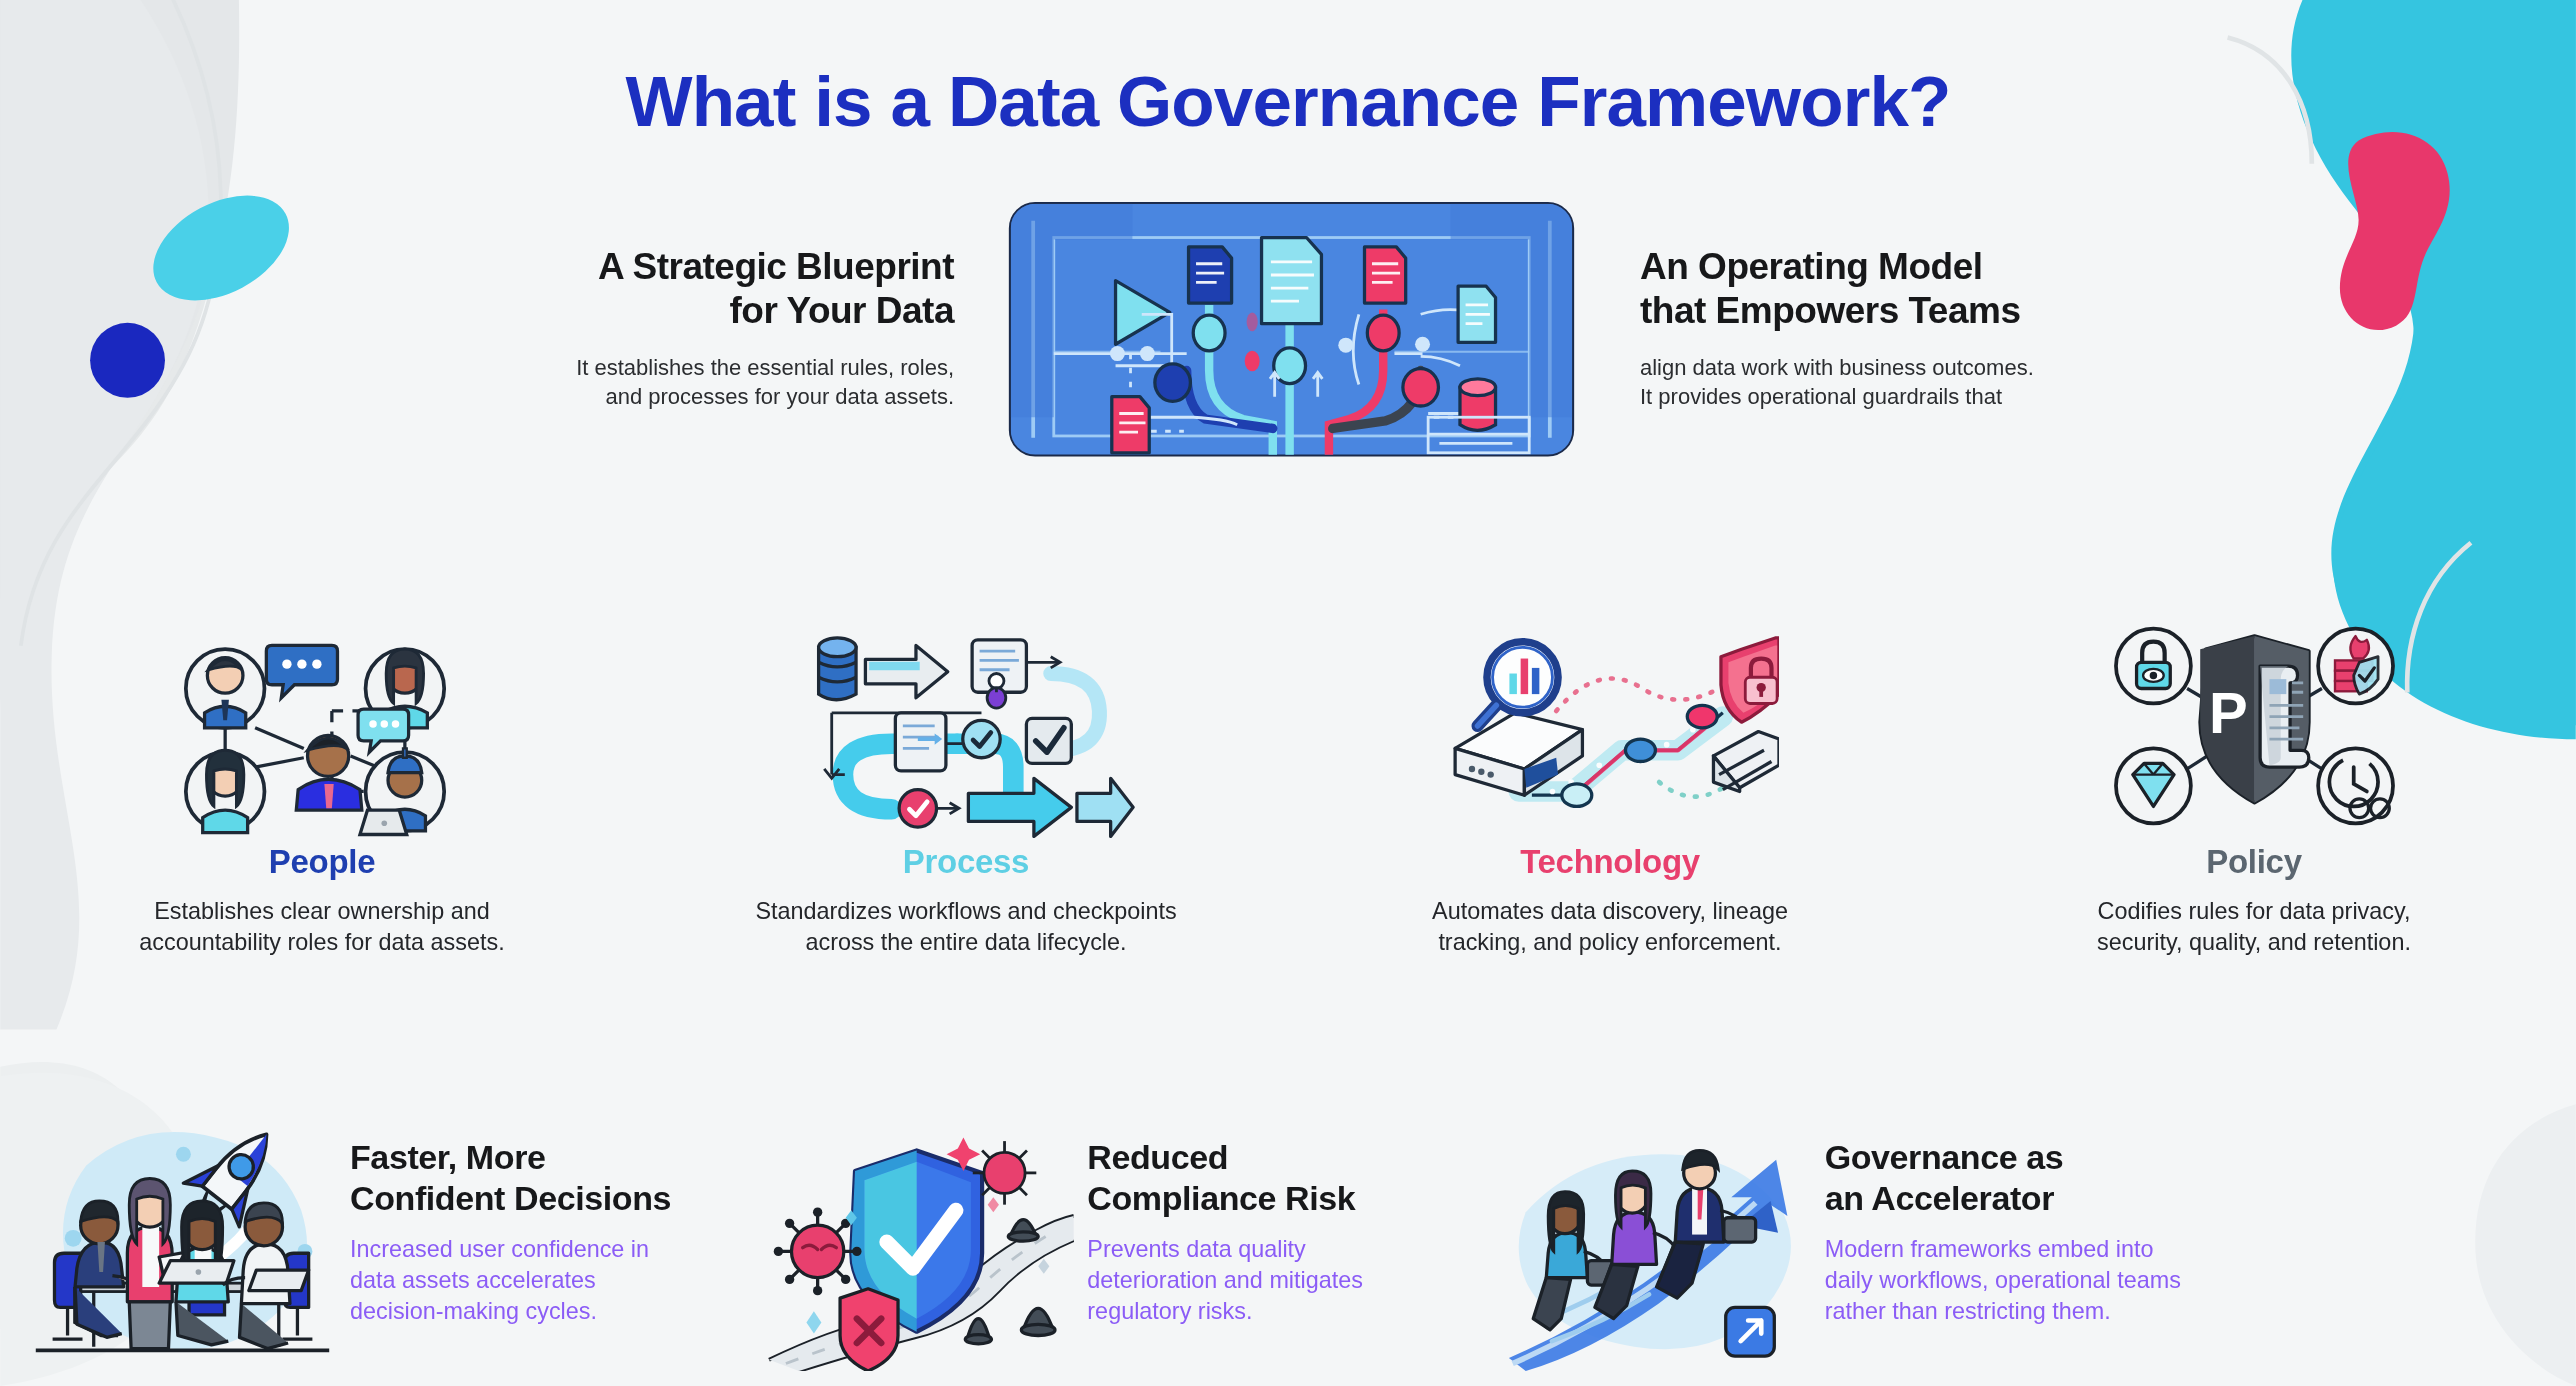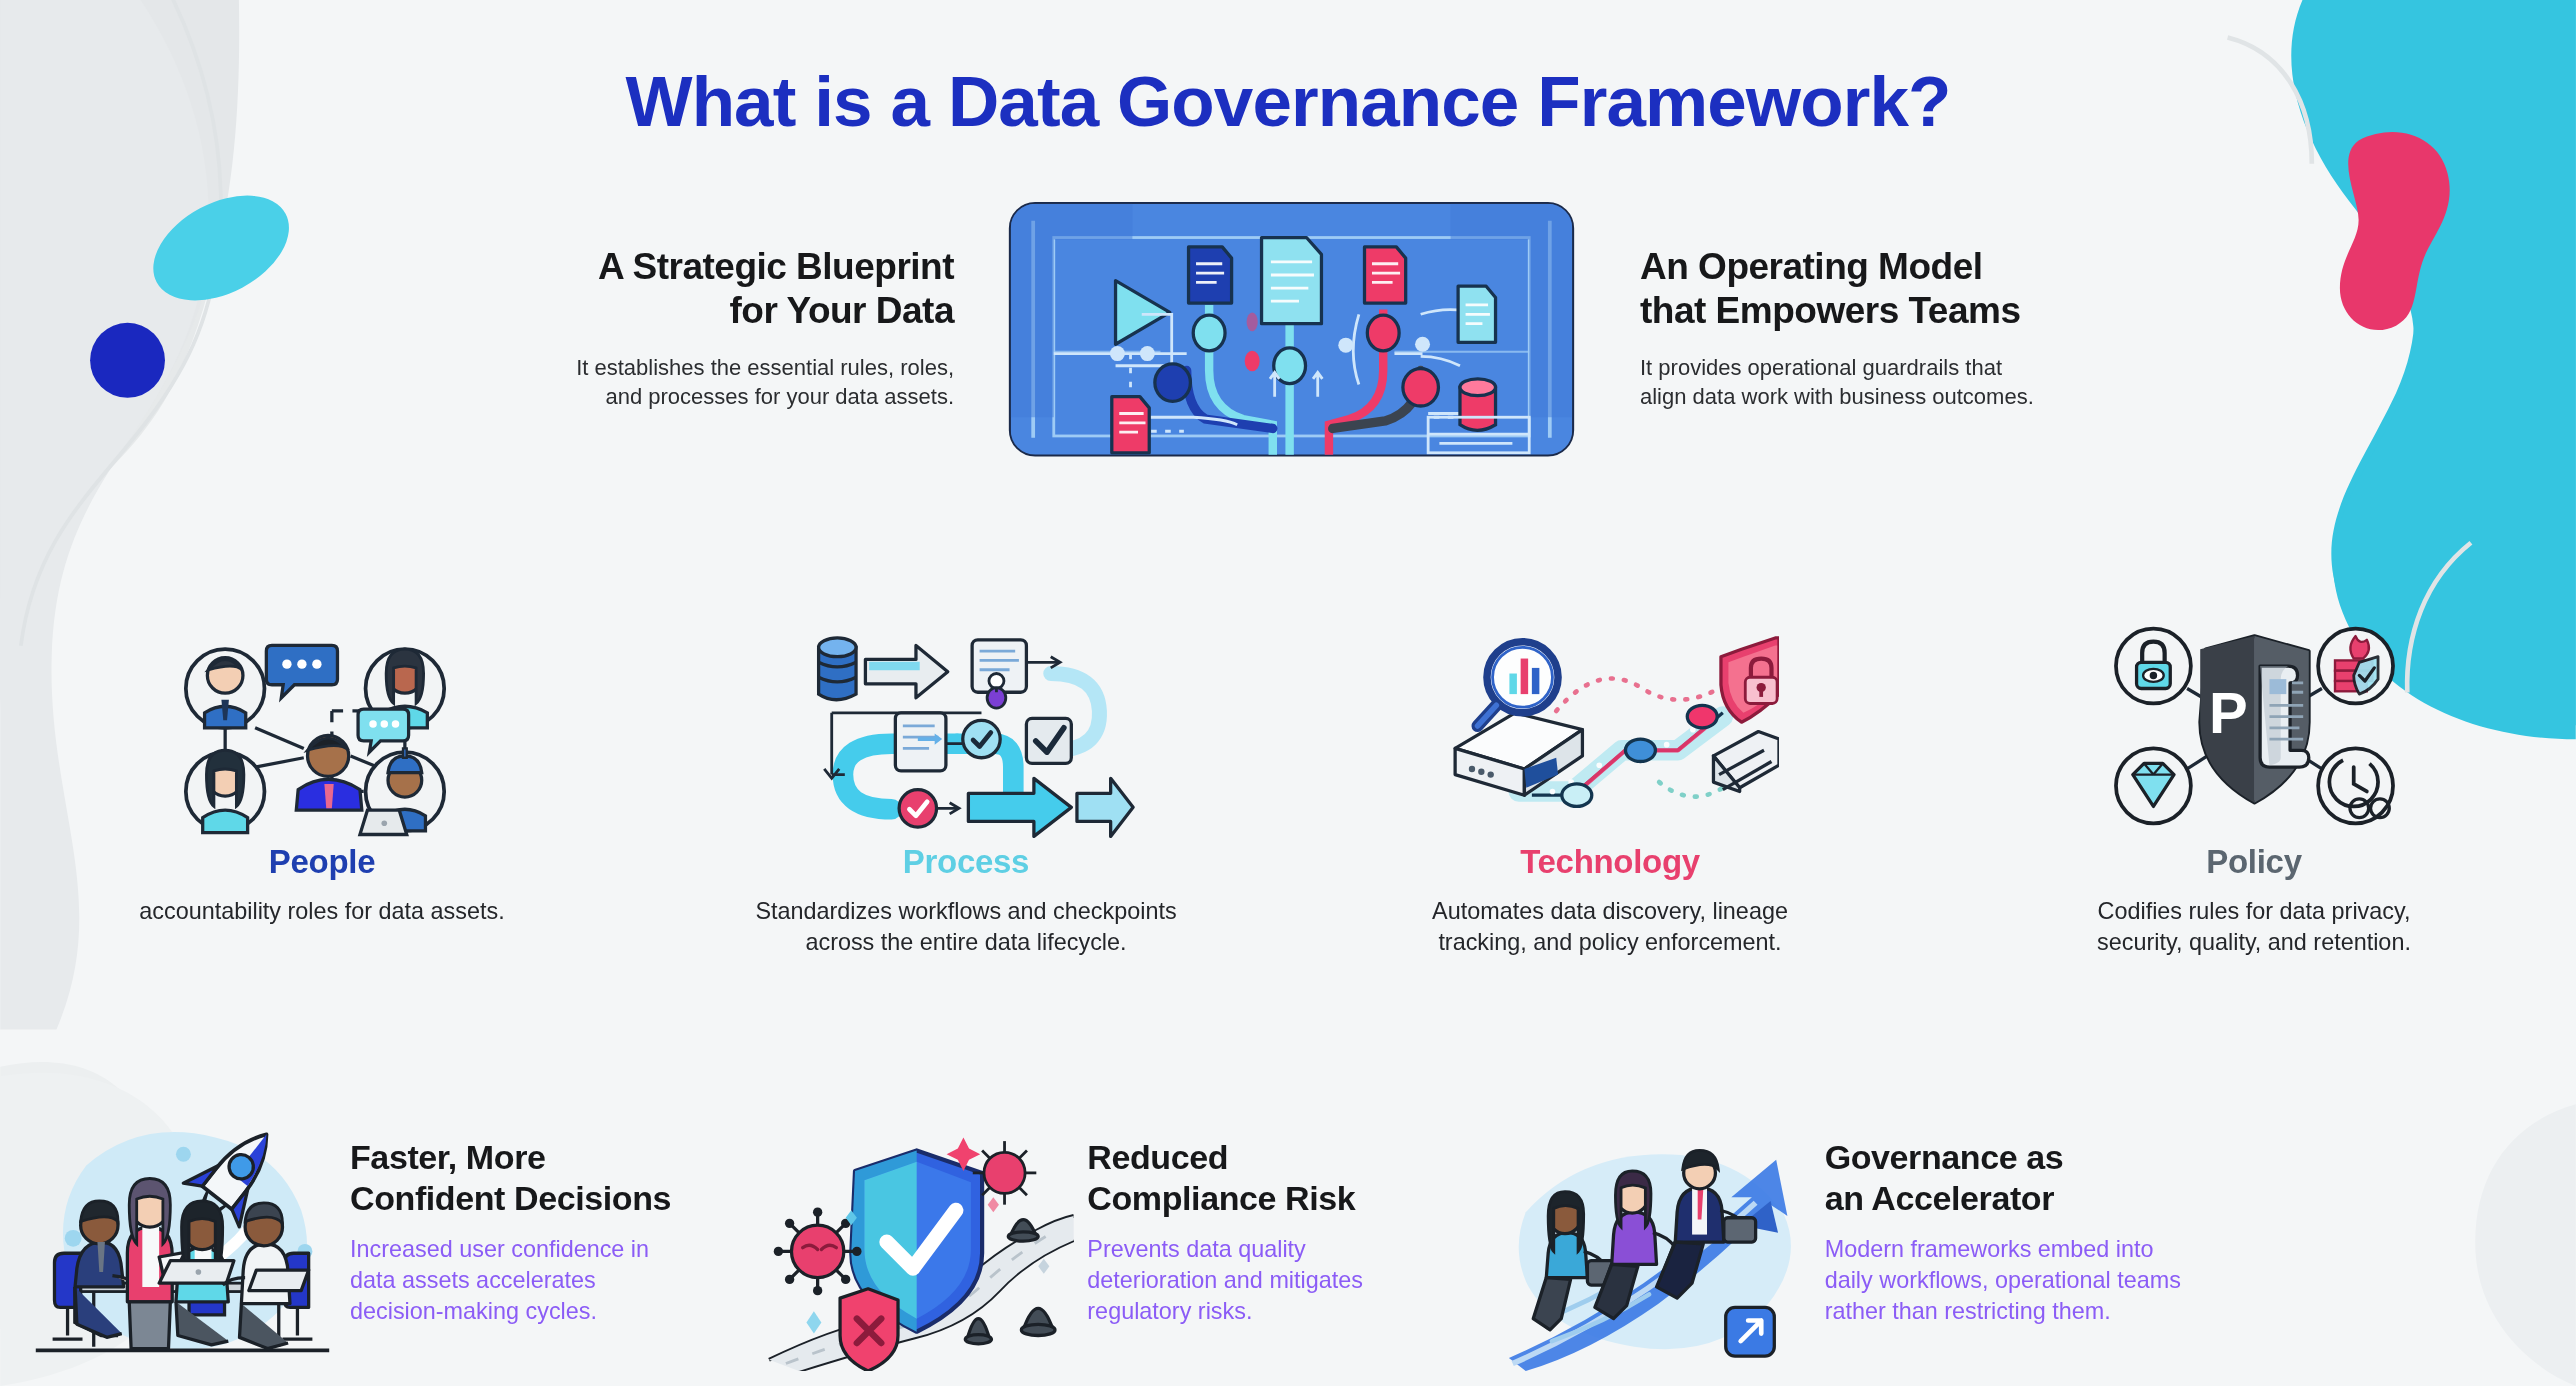--- a/index.html
+++ b/index.html
@@ -107,22 +107,22 @@
     <div>and processes for your data assets.</div>
   </div>
 </div>
 
 <div class="top-right">
   <div class="top-h">
     <div>An Operating Model</div>
     <div>that Empowers Teams</div>
   </div>
   <div class="top-p">
+    <div>align data work with business outcomes.</div>
     <div>It provides operational guardrails that</div>
-    <div>align data work with business outcomes.</div>
   </div>
 </div>
 
 <svg class="blueprint" viewBox="0 0 640 320">
   <defs>
     <clipPath id="bpclip">
         <rect x="20" y="22" width="600" height="268" rx="26"></rect>
       </clipPath>
   </defs>
 
@@ -281,20 +281,21 @@
       </g>
       <g>
         <path d="M224,108 L266,108 Q272,108 272,114 L272,136 Q272,142 266,142 L242,142 L230,154 L232,142 L224,142 Q218,142 218,136 L218,114 Q218,108 224,108 Z" fill="#7fe0ef" stroke="#1e2936" stroke-width="3.5"></path>
         <circle cx="234" cy="124" r="4" fill="#ffffff"></circle>
           <circle cx="246" cy="124" r="4" fill="#ffffff"></circle>
           <circle cx="258" cy="124" r="4" fill="#ffffff"></circle>
       </g>
     </svg>
     <div class="pillar-title" style="color:#1e3fb0">People</div>
     <div class="pillar-desc">
+      <div>Establishes clear ownership and</div>
       <div>accountability roles for data assets.</div>
     </div>
   </div>
 
   <div class="pillar">
     <svg class="pillar-art" viewBox="0 0 360 250">
 
       <g fill="none" stroke="#45ccec" stroke-width="22" stroke-linecap="round">
         <path d="M100,215 Q48,215 48,178 Q48,145 100,145 L170,145"></path>
         <path d="M170,145 L210,145 Q230,145 230,170 L230,200"></path>

